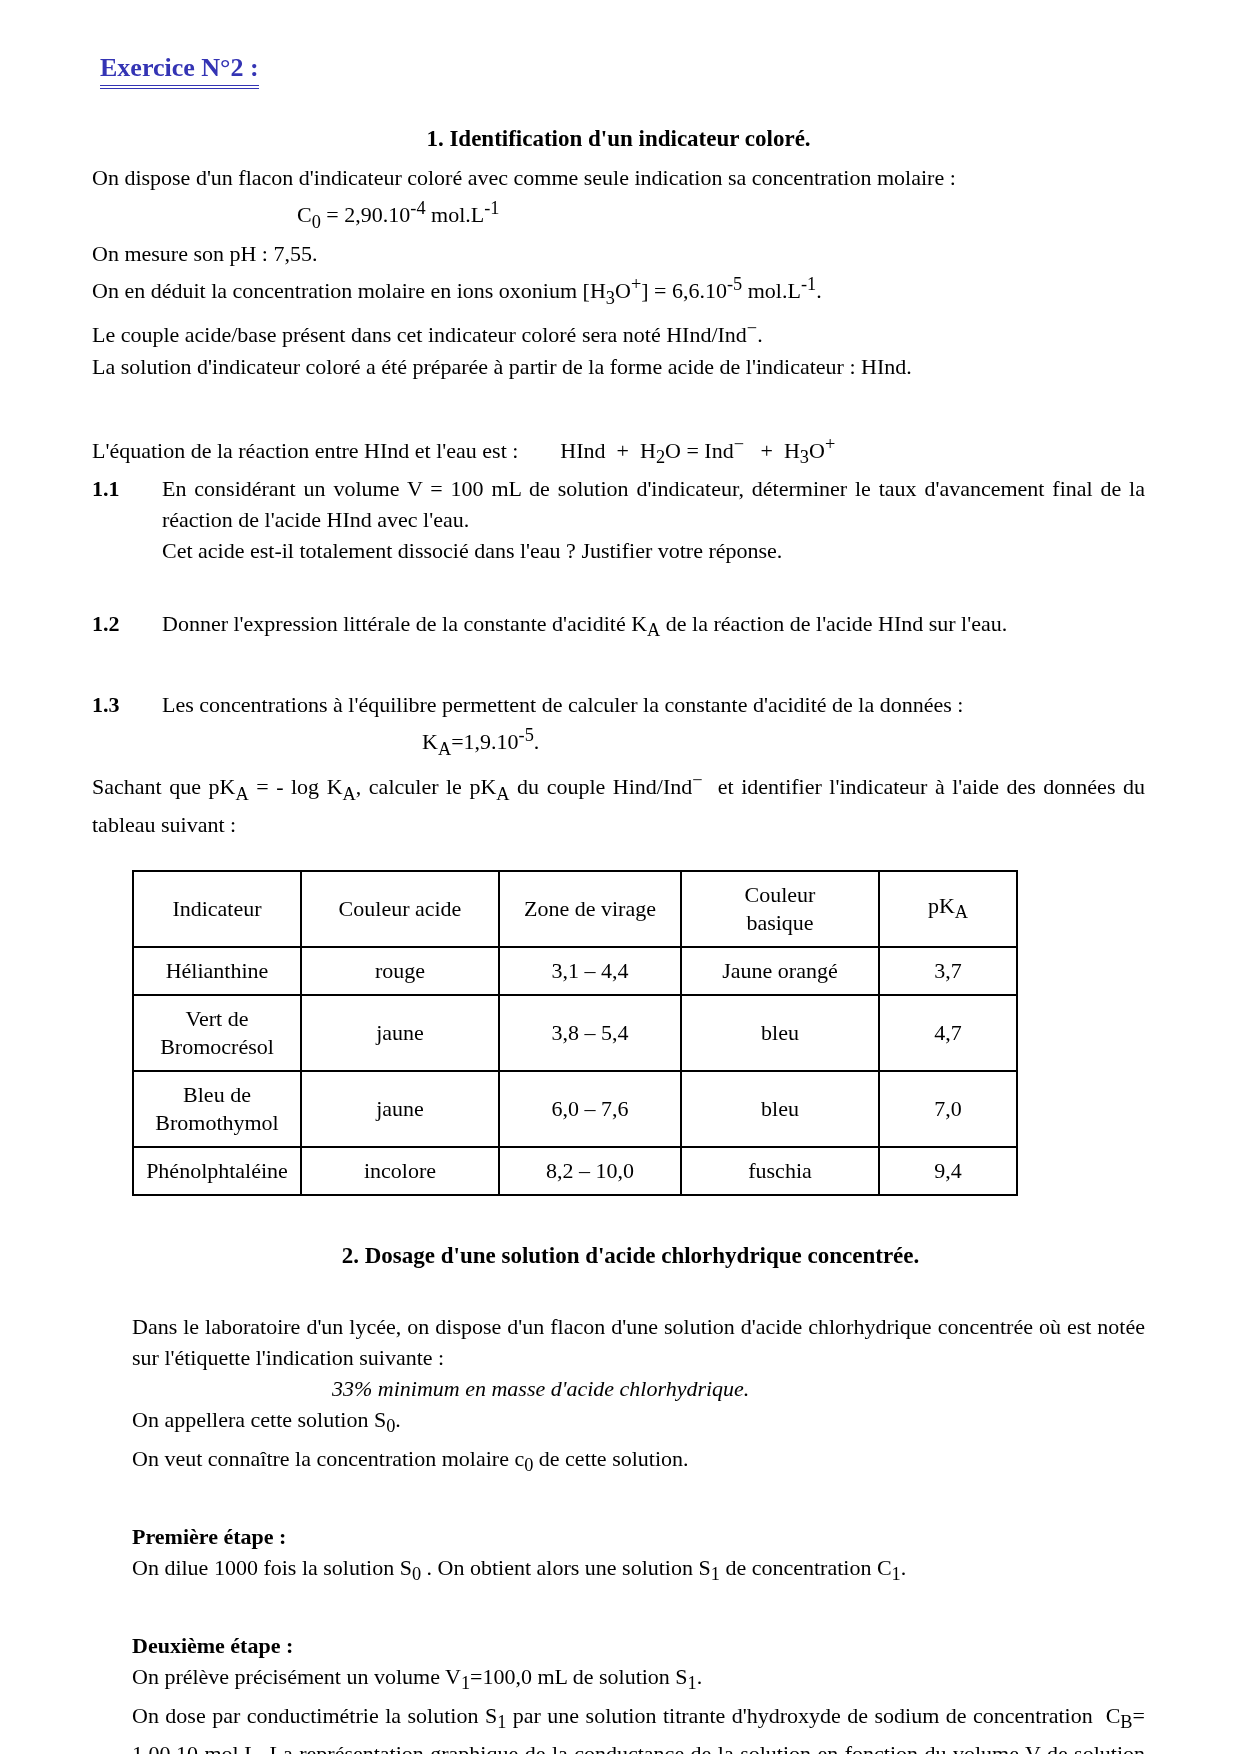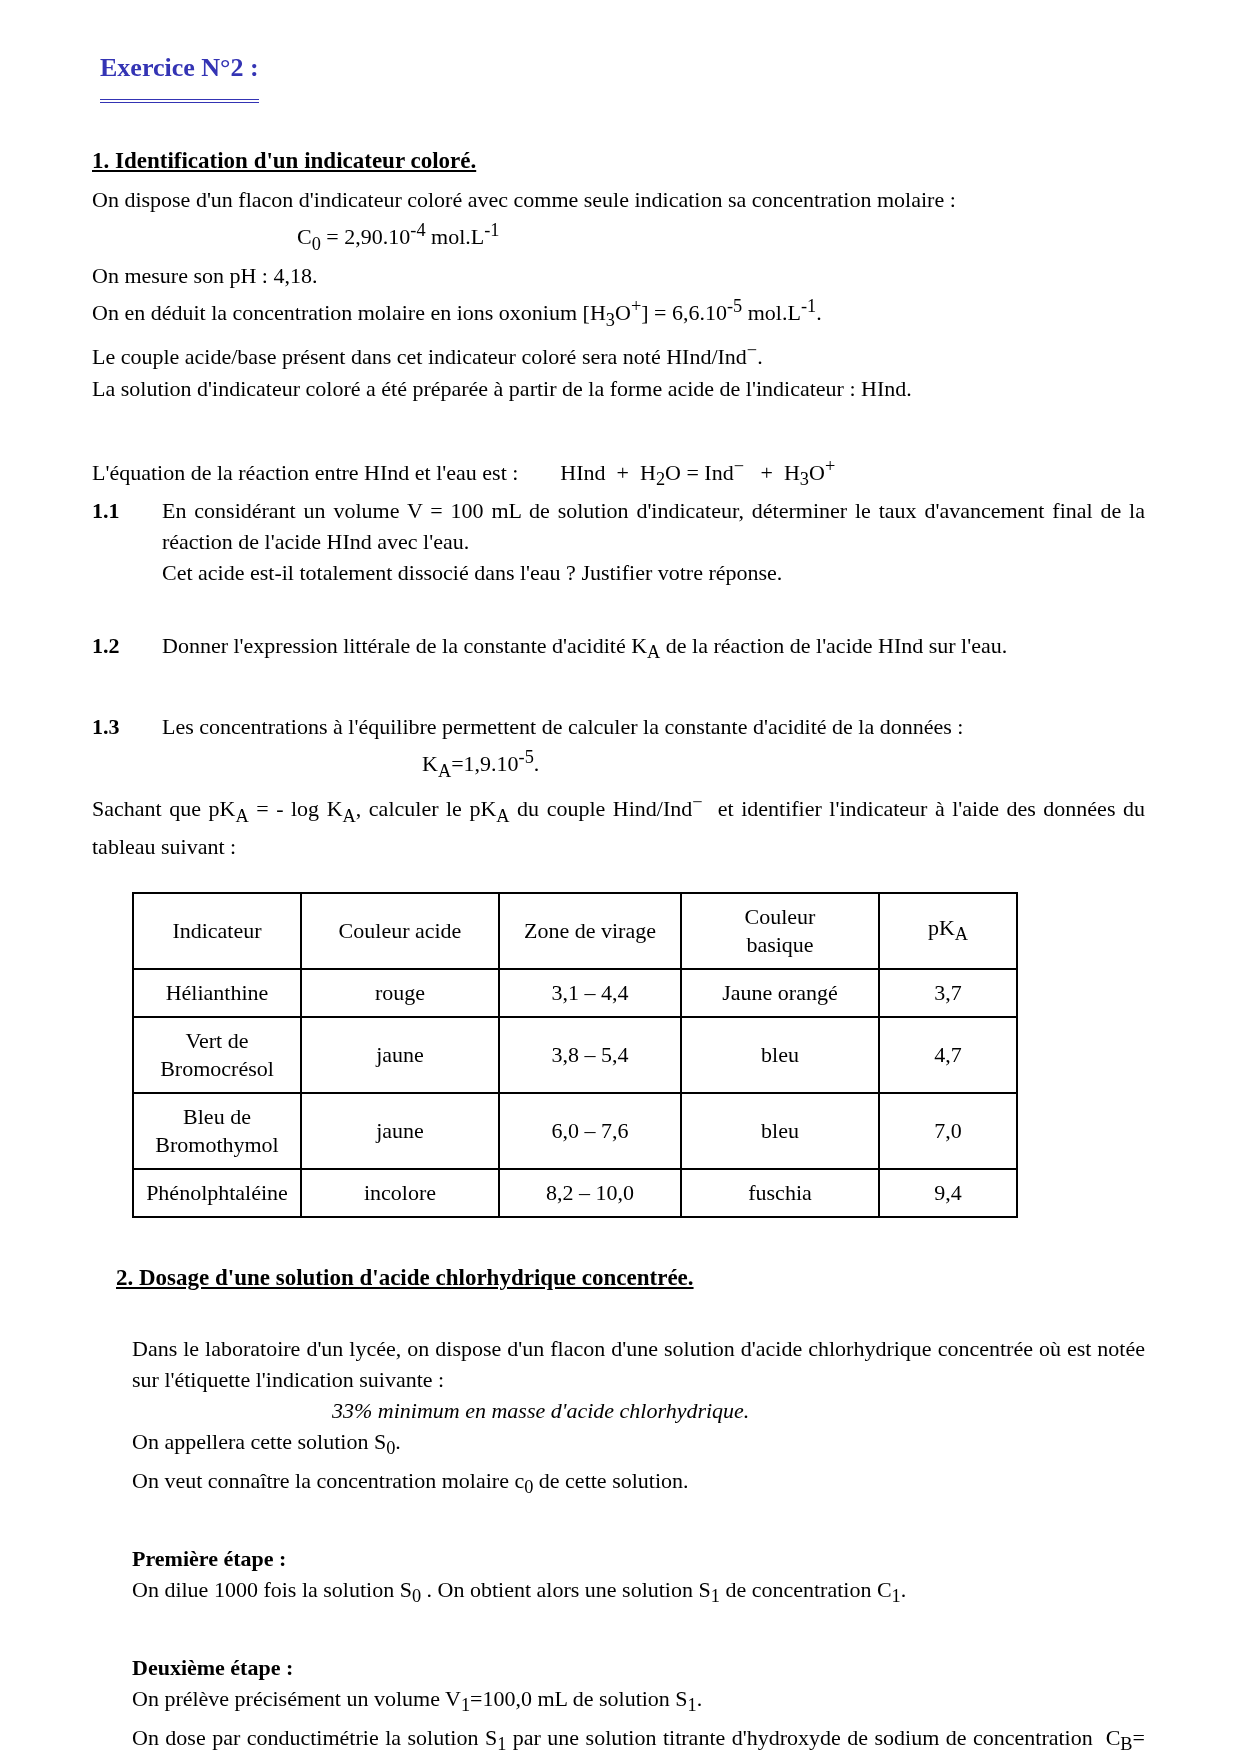--- a/index.html
+++ b/index.html
@@ -19,29 +19,29 @@
     line-height: 31px;
     color: #000000;
     overflow: hidden;
   }
   .title {
     display: inline-block;
     color: var(--accent, #3434b4);
     font-size: 26px;
     font-weight: bold;
     border-bottom: 4px double currentColor;
-    padding-bottom: 16px;
-    margin: 0 0 16px 8px;
+    padding-bottom: 2px;
+    margin: 0 0 8px 8px;
   }
   .title-wrap { margin-bottom: 26px; }
   .sec-head {
     font-size: 23px;
     font-weight: bold;
-    text-decoration: underline;
     margin: 0 0 8px 0;
+    text-align: center;
   }
   .sec-head.s2 { margin-left: 24px; }
   p { margin: 0; }
   .just { text-align: justify; }
   .formula-c0 { margin-left: 205px; }
   .eq-row { margin-top: 47px; }
   .eq { margin-left: 42px; }
   .items { }
   .item { display: flex; margin-bottom: 42px; }
   .item:last-child { margin-bottom: 0; }
@@ -74,21 +74,21 @@
 <div class="page">
 
   <div class="title-wrap">
     <span class="title">Exercice N°2 :</span>
   </div>
 
   <h2 class="sec-head">1. Identification d'un indicateur coloré.</h2>
 
   <p class="just">On dispose d'un flacon d'indicateur coloré avec comme seule indication sa concentration molaire :</p>
   <p class="formula-c0">C<sub>0</sub> = 2,90.10<sup>-4</sup> mol.L<sup>-1</sup></p>
-  <p>On mesure son pH : 4,18.</p>
+  <p>On mesure son pH : 7,55.</p>
   <p>On en déduit la concentration molaire en ions oxonium [H<sub>3</sub>O<sup>+</sup>] = 6,6.10<sup>-5</sup> mol.L<sup>-1</sup>.</p>
   <p>Le couple acide/base présent dans cet indicateur coloré sera noté HInd/Ind<sup>−</sup>.</p>
   <p>La solution d'indicateur coloré a été préparée à partir de la forme acide de l'indicateur : HInd.</p>
 
   <p class="eq-row">
     <span>L'équation de la réaction entre HInd et l'eau est :</span><span class="eq">HInd&nbsp;&nbsp;+&nbsp;&nbsp;H<sub>2</sub>O&nbsp;=&nbsp;Ind<sup>−</sup>&nbsp;&nbsp;&nbsp;+&nbsp;&nbsp;H<sub>3</sub>O<sup>+</sup></span>
   </p>
 
   <div class="items">
 

